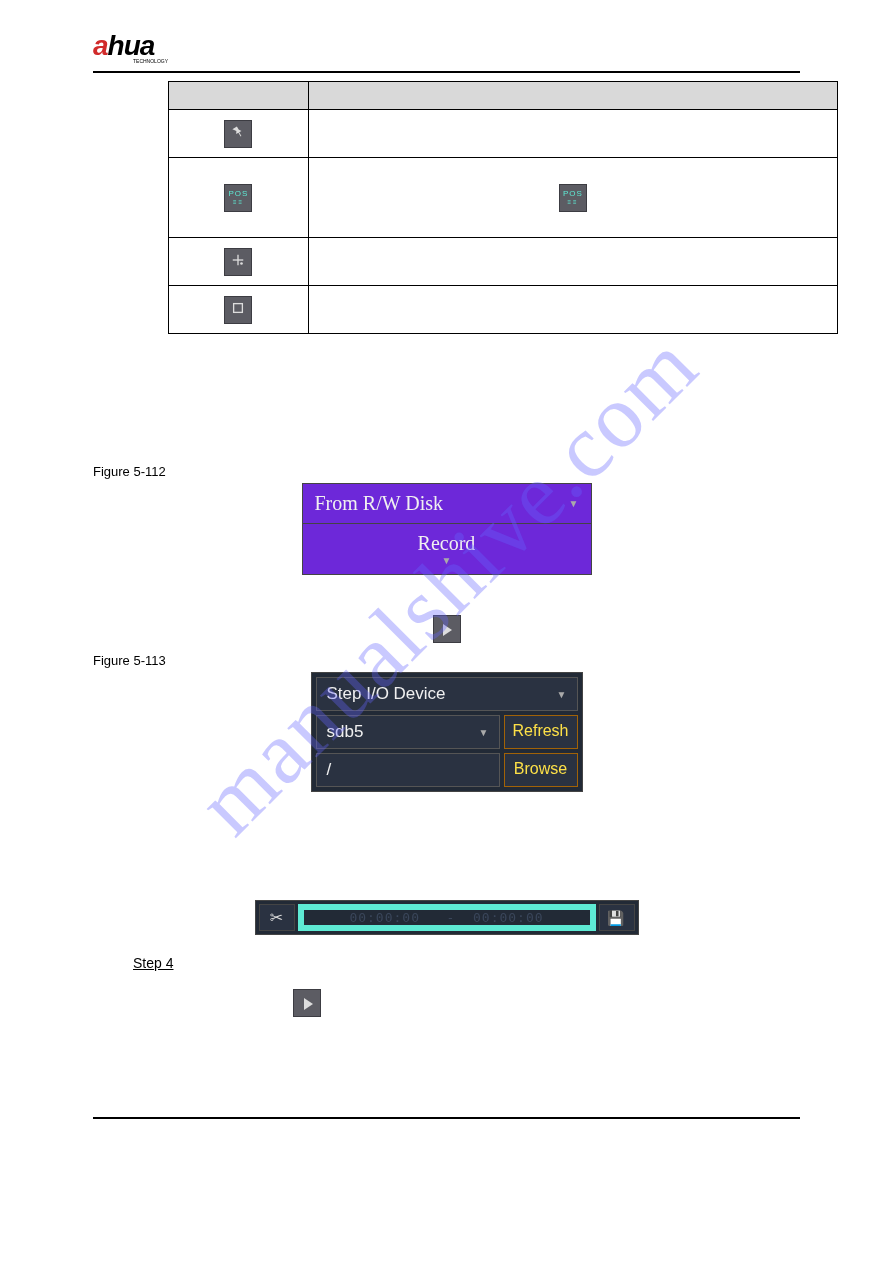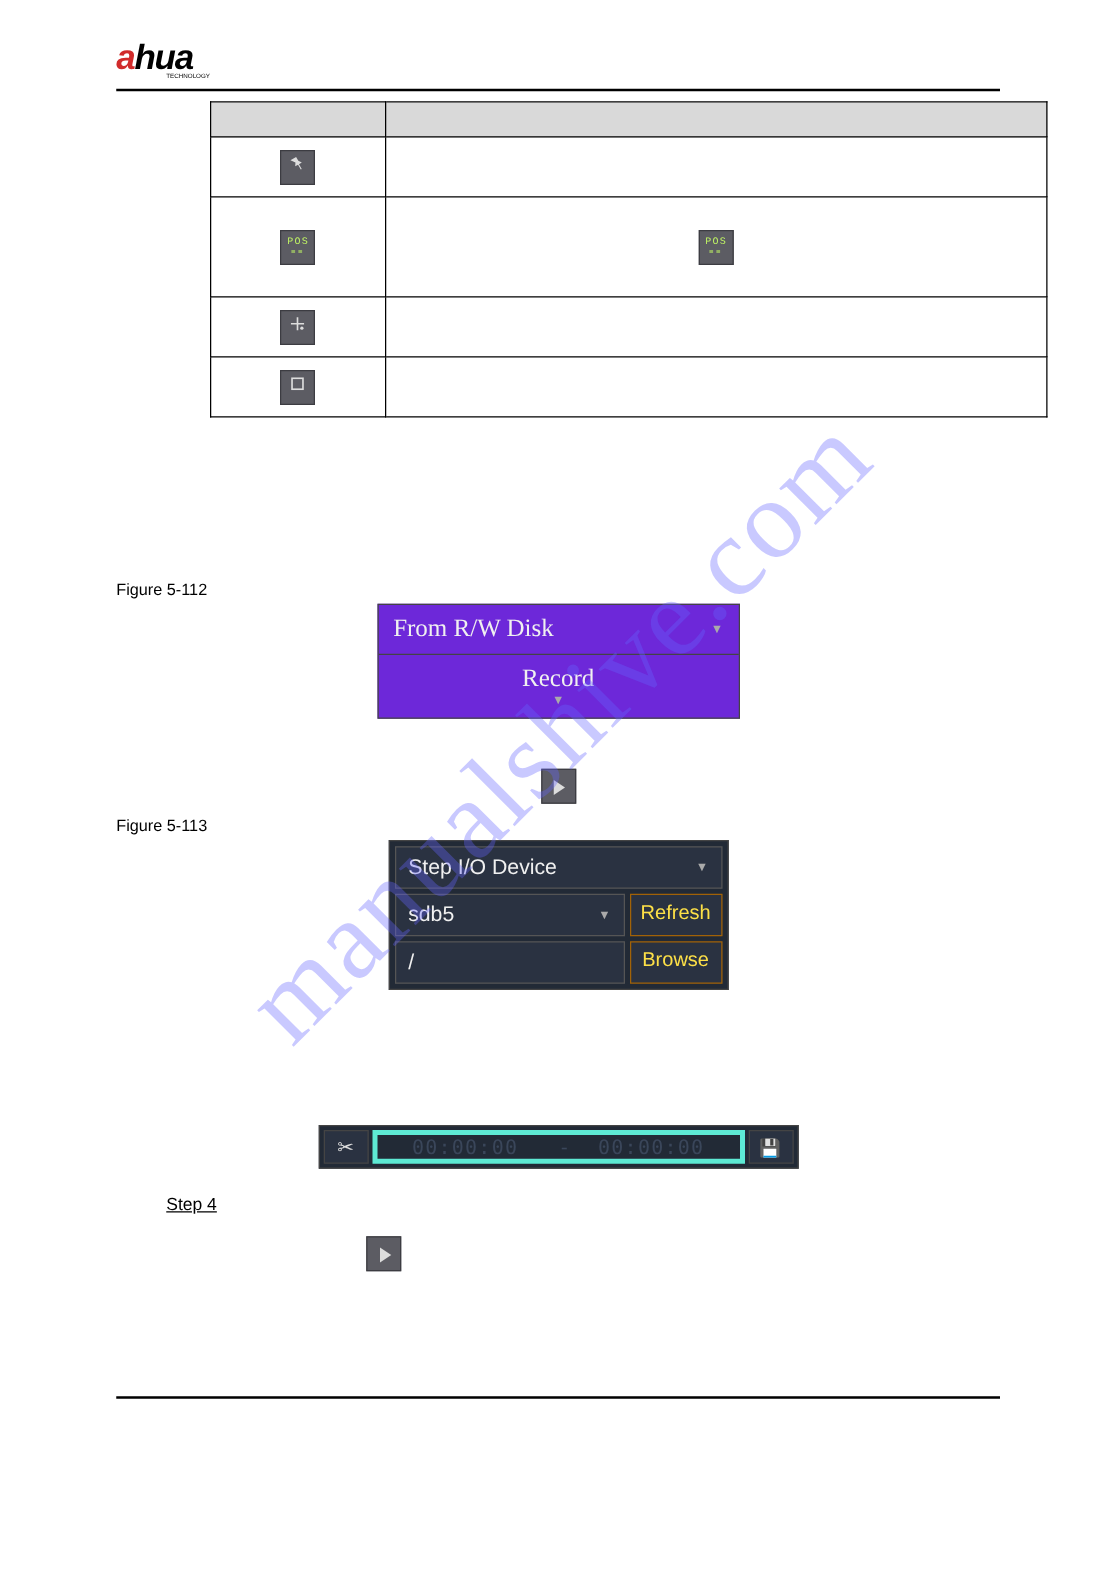--- a/index.html
+++ b/index.html
@@ -15,21 +15,21 @@
     .hr-bottom { border: none; border-top: 2px solid #000; margin-top: 20px; }
 
     
     .icon-table { width: 670px; margin-left: 75px; border-collapse: collapse; }
     .icon-table th, .icon-table td { border: 1px solid #000; padding: 6px 8px; text-align: center; vertical-align: middle; }
     .icon-table th { background: #d9d9d9; height: 28px; }
     .icon-table td.col1 { width: 140px; height: 48px; }
     .icon-table td.col2 { width: 530px; }
 
     
-    .ibox { display: inline-block; width: 28px; height: 28px; background: #5c5c63; color: #bef264; font-size: 12px; text-align: center; line-height: 28px; border: 1px solid #3c3c42; vertical-align: middle; font-family: Liberation Mono, monospace; }
+    .ibox { display: inline-block; width: 28px; height: 28px; background: #5c5c63; color: #5eead4; font-size: 12px; text-align: center; line-height: 28px; border: 1px solid #3c3c42; vertical-align: middle; }
     .pos-txt { font-size: 8px; letter-spacing: 1px; display: block; line-height: 10px; padding-top: 4px; }
     .pos-lines { display: block; font-size: 6px; line-height: 6px; letter-spacing: 2px; }
     .play-tri { display: inline-block; width: 0; height: 0; border-left: 9px solid #ddd; border-top: 6px solid transparent; border-bottom: 6px solid transparent; margin-left: 2px; margin-top: 8px; }
     .scissors-glyph { font-size: 16px; color: #ddd; }
     .save-glyph { font-size: 14px; color: #888; }
 
     
     .watermark { position: absolute; left: 50%; top: 50%; transform: translate(-50%, -55%) rotate(-45deg); font-size: 90px; color: rgba(100,100,255,0.35); font-weight: 400; pointer-events: none; z-index: 1; white-space: nowrap; letter-spacing: 2px; font-family: Georgia, serif; }
 
     .content-wrap { position: relative; z-index: 0; }
@@ -46,21 +46,21 @@
     .f113 { width: 272px; margin: 4px auto; background: #222a36; border: 1px solid #444; padding: 4px; }
     .f113-row { display: flex; align-items: stretch; margin-bottom: 4px; }
     .f113-row:last-child { margin-bottom: 0; }
     .f113-sel { flex: 1; background: #2a3241; border: 1px solid #555; color: #f0f0f0; font-size: 17px; padding: 6px 10px; display: flex; justify-content: space-between; align-items: center; }
     .f113-btn { width: 74px; background: #2a3241; border: 1px solid #a16207; color: #fde047; font-size: 16px; padding: 6px 6px; margin-left: 4px; text-align: center; }
     .f113-full { width: 100%; background: #2a3241; border: 1px solid #555; color: #f0f0f0; font-size: 17px; padding: 6px 10px; display: flex; justify-content: space-between; align-items: center; }
 
     
     .f114 { width: 384px; margin: 4px auto; background: #222a36; border: 1px solid #444; display: flex; align-items: stretch; }
     .f114-ib { width: 36px; display: flex; justify-content: center; align-items: center; border: 1px solid #444; background: #2a3241; margin: 3px; }
-    .f114-mid { flex: 1; display: flex; justify-content: center; align-items: center; color: #3a465a; font-family: monospace; font-size: 16px; letter-spacing: 1px; border: 4px solid #5eead4; margin: 3px 0; }
+    .f114-mid { flex: 1; display: flex; justify-content: center; align-items: center; color: #3a465a; font-family: monospace; font-size: 13px; letter-spacing: 1px; border: 6px solid #5eead4; margin: 3px 0; }
 
     .play-center { text-align: center; margin-top: 40px; margin-bottom: 10px; }
 
     .step-label { font-size: 14px; text-decoration: underline; margin-top: 20px; margin-left: 40px; }
     .step-play { margin-left: 200px; margin-top: 18px; }
 
     .footer { height: 30px; }
   </style>
 </head>
 <body>

